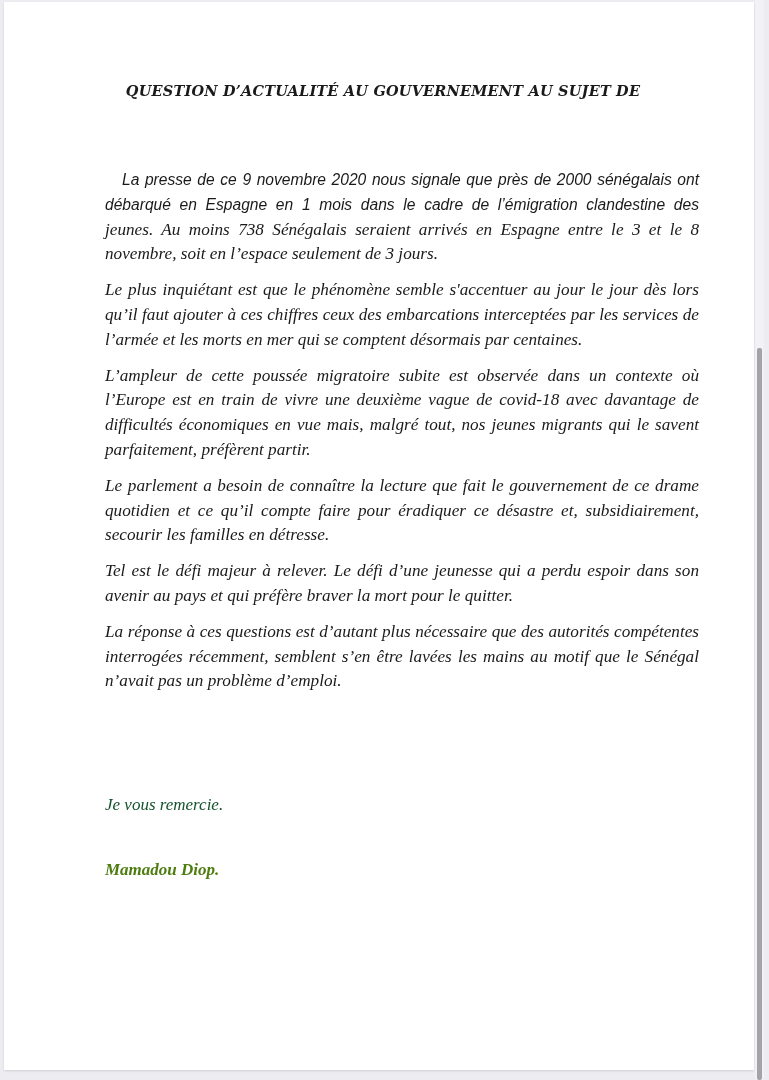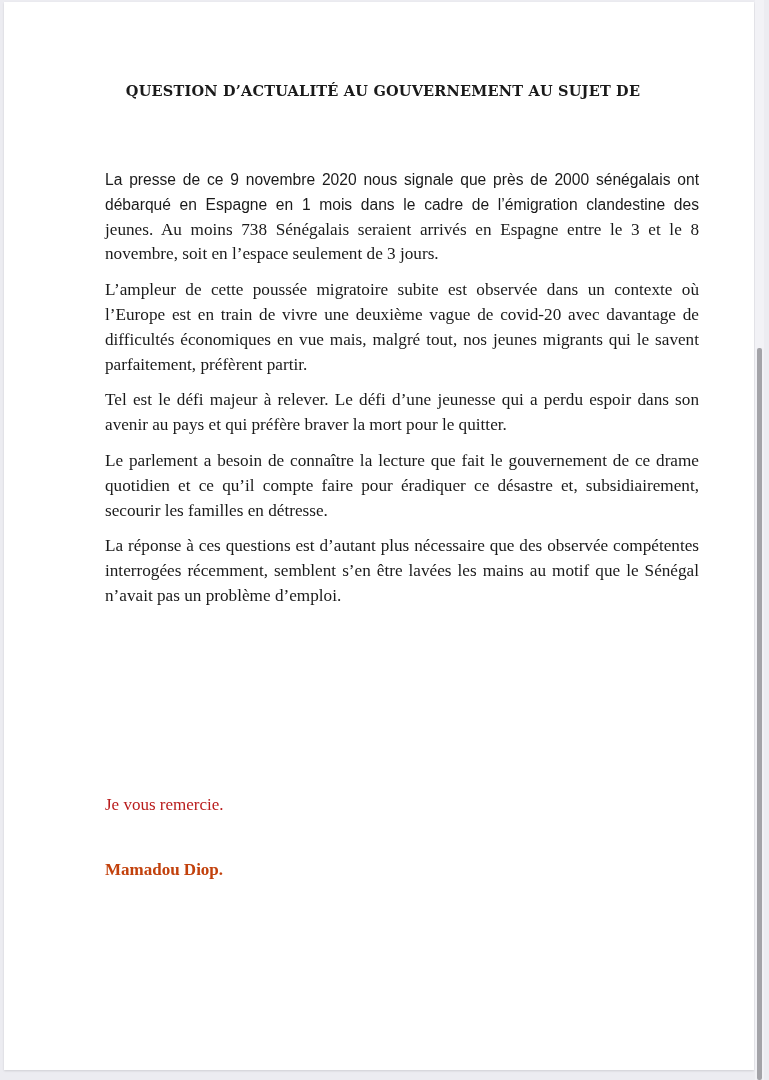--- a/index.html
+++ b/index.html
@@ -8,20 +8,21 @@
       width: 769px;
       height: 1080px;
       overflow: hidden;
       background: #ececf1;
     }
     .viewport {
       position: absolute;
       left: 0; top: 0;
       width: 769px; height: 1080px;
       background: #ececf1;
+      font-style: italic;
     }
     .page {
       position: absolute;
       left: 4px;
       top: 2px;
       width: 750px;
       height: 1068px;
       background: #ffffff;
       box-shadow: 0 1px 2px rgba(0,0,0,0.12);
     }
@@ -65,55 +66,57 @@
     .para {
       margin: 0 0 11px 0;
       font-family: "Liberation Serif", serif;
       font-size: 17.2px;
       line-height: 24.8px;
       text-align: justify;
     }
     .sans {
       font-family: "Liberation Sans", sans-serif;
       font-size: 15.6px;
+      margin-left: 17px;
     }
     .closing {
       position: absolute;
       left: 105px;
       top: 795px;
       font-family: "Liberation Serif", serif;
       font-size: 17px;
-      color: #b91c1c;
+      color: #14532d;
     }
     .signature {
       position: absolute;
       left: 105px;
       top: 860px;
       font-family: "Liberation Serif", serif;
       font-weight: bold;
       font-size: 17px;
-      color: #c2410c;
+      color: #4d7c0f;
     }
   </style>
 </head>
 <body>
 
 <div class="viewport">
   <div class="page"></div>
 
   <div class="title">
     <div>QUESTION D’ACTUALITÉ AU GOUVERNEMENT AU SUJET DE</div>
   </div>
 
   <div class="body">
     <p class="para"><span class="sans">La presse de ce 9 novembre 2020 nous signale que près de 2000 sénégalais ont débarqué en Espagne en 1 mois dans le cadre de l’émigration clandestine des</span><span> jeunes. Au moins 738 Sénégalais seraient arrivés en Espagne entre le 3 et le 8 novembre, soit en l’espace seulement de 3 jours.</span></p>
-    <p class="para">L’ampleur de cette poussée migratoire subite est observée dans un contexte où l’Europe est en train de vivre une deuxième vague de covid-20 avec davantage de difficultés économiques en vue mais, malgré tout, nos jeunes migrants qui le savent parfaitement, préfèrent partir.</p>
+    <p class="para">Le plus inquiétant est que le phénomène semble s'accentuer au jour le jour dès lors qu’il faut ajouter à ces chiffres ceux des embarcations interceptées par les services de l’armée et les morts en mer qui se comptent désormais par centaines.</p>
+    <p class="para">L’ampleur de cette poussée migratoire subite est observée dans un contexte où l’Europe est en train de vivre une deuxième vague de covid-18 avec davantage de difficultés économiques en vue mais, malgré tout, nos jeunes migrants qui le savent parfaitement, préfèrent partir.</p>
+    <p class="para">Le parlement a besoin de connaître la lecture que fait le gouvernement de ce drame quotidien et ce qu’il compte faire pour éradiquer ce désastre et, subsidiairement, secourir les familles en détresse.</p>
     <p class="para">Tel est le défi majeur à relever. Le défi d’une jeunesse qui a perdu espoir dans son avenir au pays et qui préfère braver la mort pour le quitter.</p>
-    <p class="para">Le parlement a besoin de connaître la lecture que fait le gouvernement de ce drame quotidien et ce qu’il compte faire pour éradiquer ce désastre et, subsidiairement, secourir les familles en détresse.</p>
-    <p class="para">La réponse à ces questions est d’autant plus nécessaire que des observée compétentes interrogées récemment, semblent s’en être lavées les mains au motif que le Sénégal n’avait pas un problème d’emploi.</p>
+    <p class="para">La réponse à ces questions est d’autant plus nécessaire que des autorités compétentes interrogées récemment, semblent s’en être lavées les mains au motif que le Sénégal n’avait pas un problème d’emploi.</p>
   </div>
 
   <div class="closing">Je vous remercie.</div>
   <div class="signature">Mamadou Diop.</div>
 
   <div class="scroll-track"></div>
   <div class="scroll-thumb"></div>
 </div>
 
 </body></html>

